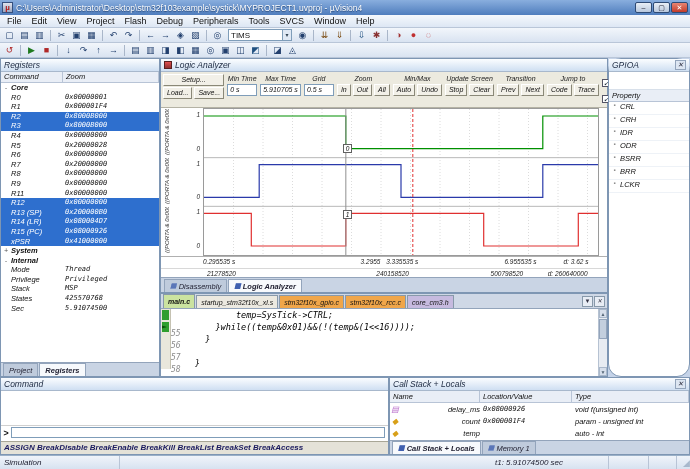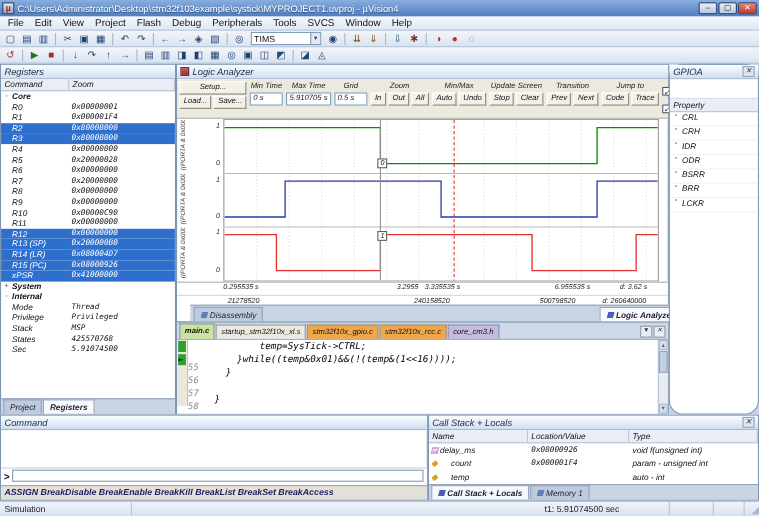--- a/index.html
+++ b/index.html
@@ -55,21 +55,21 @@
   #la-checks{margin-left:auto;display:flex;flex-direction:column;gap:2px;padding-top:2px;}
   .lachkrow{display:flex;align-items:center;gap:2px;}
   .lachk{width:8px;height:8px;border:1px solid #556;background:#fff;font-size:8px;line-height:7px;text-align:center;color:#123;}
   #la-plot{position:absolute;left:42px;top:49px;width:396px;height:148px;background:#fff;border:1px solid #9a9a9a;}
   .wbox{position:absolute;background:#fff;border:1px solid #606060;font-size:6.5px;line-height:7px;padding:0 2px;color:#111;}
   .sig-name{position:absolute;width:46px;height:10px;font-size:6px;color:#333;transform:rotate(-90deg);white-space:nowrap;overflow:hidden;}
   .axlbl{position:absolute;width:10px;text-align:right;font-size:6.5px;color:#333;}
   #la-times{position:absolute;left:0;top:197px;width:446px;height:12px;background:#fff;border-top:1px solid #b0b0b0;}
   #la-cycles{position:absolute;left:0;top:209px;width:446px;height:11px;background:#fff;border-top:1px solid #d8d8d8;}
   .tlabel{position:absolute;top:1px;font-size:6.5px;color:#222;white-space:nowrap;}
-  #la-tabs{position:absolute;left:12px;bottom:0;width:446px;height:15px;background:#c9d4e4;border-top:1px solid #93a4bb;display:flex;align-items:flex-end;padding-left:3px;gap:18px;justify-content:space-between;}
+  #la-tabs{position:absolute;left:0;bottom:0;width:446px;height:15px;background:#c9d4e4;border-top:1px solid #93a4bb;display:flex;align-items:flex-end;padding-left:3px;gap:1px;}
   
   #gpio{left:608px;top:58px;width:82px;height:319px;border-radius:13px;}
   #gpio-blank{height:18px;border-bottom:1px solid #d8e0ea;}
   #gpio-prop-header{height:12px;background:#e9eef6;border-bottom:1px solid #b8c4d6;font-size:7.5px;line-height:11px;padding-left:3px;}
   .gprow{height:13px;display:flex;align-items:flex-start;font-size:7.5px;border-bottom:1px solid #eef2f7;}
   .gpico{width:11px;text-align:center;font-size:6px;color:#888;}
   
   #editor{left:160px;top:293px;width:448px;height:84px;}
   #etabs{position:absolute;left:0;top:0;width:446px;height:15px;background:#cfd8e6;border-bottom:1px solid #93a4bb;display:flex;align-items:flex-end;padding:0 2px;gap:1px;}
   .etab{height:13px;display:flex;align-items:center;padding:0 4px;font-size:7px;border:1px solid #8899aa;border-bottom:none;white-space:nowrap;color:#111;}
@@ -96,27 +96,27 @@
   #cmd-input{flex:1;height:11px;border:1px solid #7f9db9;background:#fff;margin-right:3px;}
   #cmd-hint{position:absolute;left:0;bottom:0;width:387px;height:13px;background:#e4e2d8;border-top:1px solid #a8a696;font-size:8px;font-weight:bold;color:#1a1a5e;padding:1px 3px;white-space:nowrap;overflow:hidden;}
   
   #callstack{left:389px;top:377px;width:301px;height:78px;}
   #cs-header{display:flex;height:12px;background:#e9eef6;border-bottom:1px solid #b8c4d6;font-size:7.5px;line-height:11px;}
   .cs-h{padding-left:3px;border-right:1px solid #b8c4d6;white-space:nowrap;}
   .csc0{width:90px;} .csc1{width:92px;} .csc2{flex:1;}
   .csrow{height:12px;display:flex;align-items:center;font-size:7.5px;}
   .csic{width:10px;text-align:center;font-size:8px;}
   .csic.function-icon{color:#b565c8;} .csic.param-icon,.csic.auto-icon{color:#d8a018;}
-  .csname{width:80px;white-space:nowrap;}
+  .csname{width:80px;white-space:nowrap;text-align:right;}
   .csname.child{padding-left:10px;}
   .csloc{width:92px;padding-left:3px;font-family:"DejaVu Sans Mono",monospace;font-size:7px;}
   .cstype{flex:1;padding-left:3px;white-space:nowrap;}
   
   #statusbar{left:0;top:455px;width:690px;height:14px;background:linear-gradient(#f0f4fa,#d7e2f0);border-top:1px solid #9ab0c8;display:flex;align-items:center;font-size:8px;color:#223;}
-  .sseg{border-right:1px solid #b8c4d6;height:100%;display:flex;align-items:center;padding:0 4px;white-space:nowrap;}
+  .sseg{border-right:1px solid #b8c4d6;height:100%;display:flex;align-items:center;padding:0 4px;white-space:nowrap;font-style:italic;}
   #st-left{width:120px;} #st-spacer{flex:1;border-right:none;} #st-time{width:118px;}
   #st-a{width:40px;} #st-b{width:28px;}
   #st-grip{width:13px;text-align:right;color:#a8b8cc;font-size:9px;border:none;}
 </style>
 </head>
 <body>
 
 <div id="app">
 
   <div id="titlebar" class="abs">
@@ -255,25 +255,20 @@
         </div>
         <div class="rrow">
           <span class="rexp"></span>
           <span class="rname">R8</span>
           <span class="rval">0x00000000</span>
         </div>
         <div class="rrow">
           <span class="rexp"></span>
           <span class="rname">R9</span>
           <span class="rval">0x00000000</span>
-        </div>
-        <div class="rrow">
-          <span class="rexp"></span>
-          <span class="rname">R10</span>
-          <span class="rval">0x00000C90</span>
         </div>
         <div class="rrow">
           <span class="rexp"></span>
           <span class="rname">R11</span>
           <span class="rval">0x00000000</span>
         </div>
         <div class="rrow sel">
           <span class="rexp"></span>
           <span class="rname">R12</span>
           <span class="rval">0x00000000</span>

